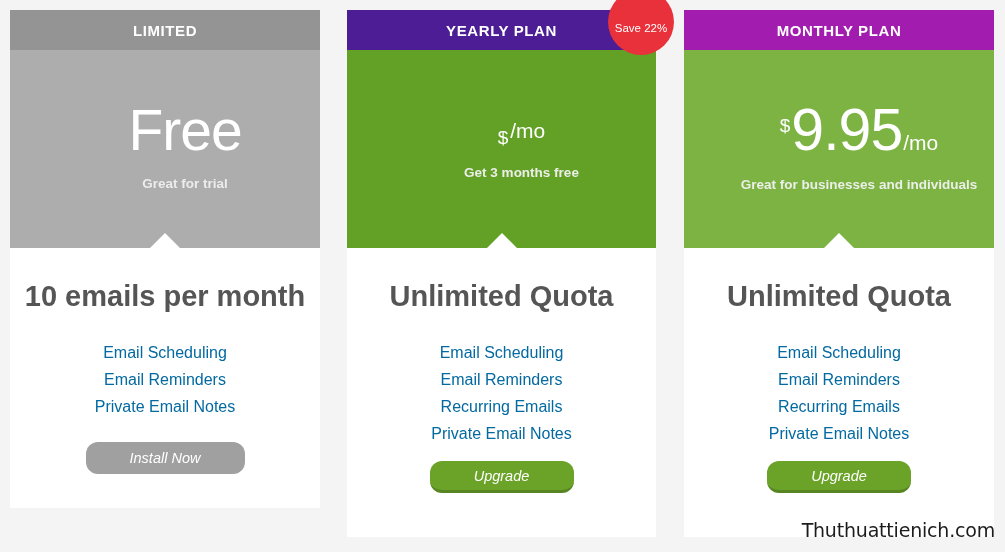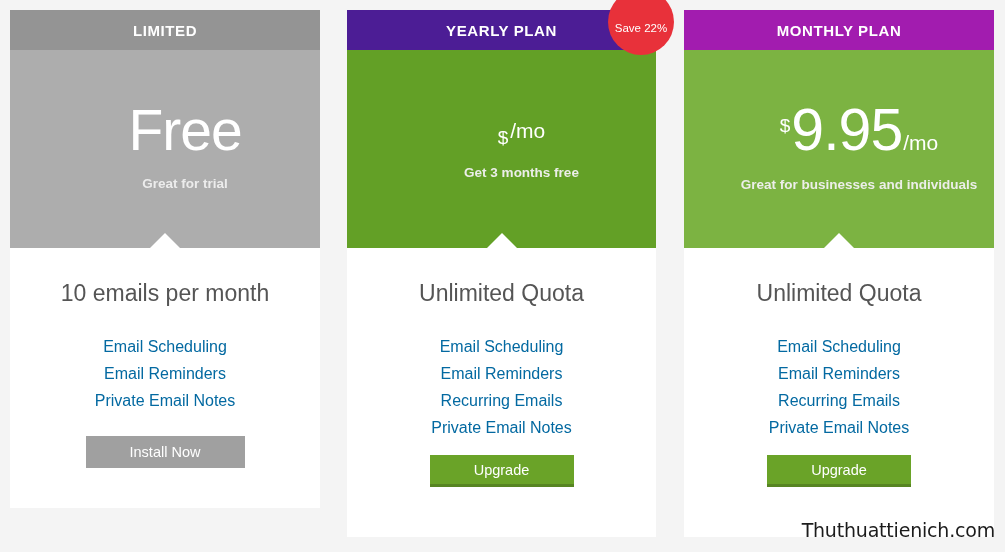--- a/index.html
+++ b/index.html
@@ -121,46 +121,47 @@
     border-right: 15px solid transparent;
     border-bottom: 15px solid #ffffff;
   }
 
   
   .card-body {
     padding-top: 32px;
     text-align: center;
   }
   .quota {
-    font-size: 23px;
-    font-weight: normal;
+    font-size: 29px;
+    font-weight: bold;
     color: #555555;
     margin: 0 0 26px 0;
   }
   .features {
     list-style: none;
     margin: 0;
     padding: 0;
   }
   .features li {
     font-size: 16px;
     color: #0369a1;
     line-height: 27px;
   }
 
   .cta {
     display: inline-block;
     margin-top: 22px;
     border: 0;
-    border-radius: 0;
+    border-radius: 12px;
     color: #ffffff;
     font-size: 14.5px;
     font-family: "Liberation Sans", sans-serif;
     cursor: pointer;
     padding: 0;
+    font-style: italic;
   }
   .cta-gray {
     width: 159px;
     height: 32px;
     line-height: 32px;
     background: #a0a0a0;
   }
   .cta-green {
     width: 144px;
     height: 32px;

